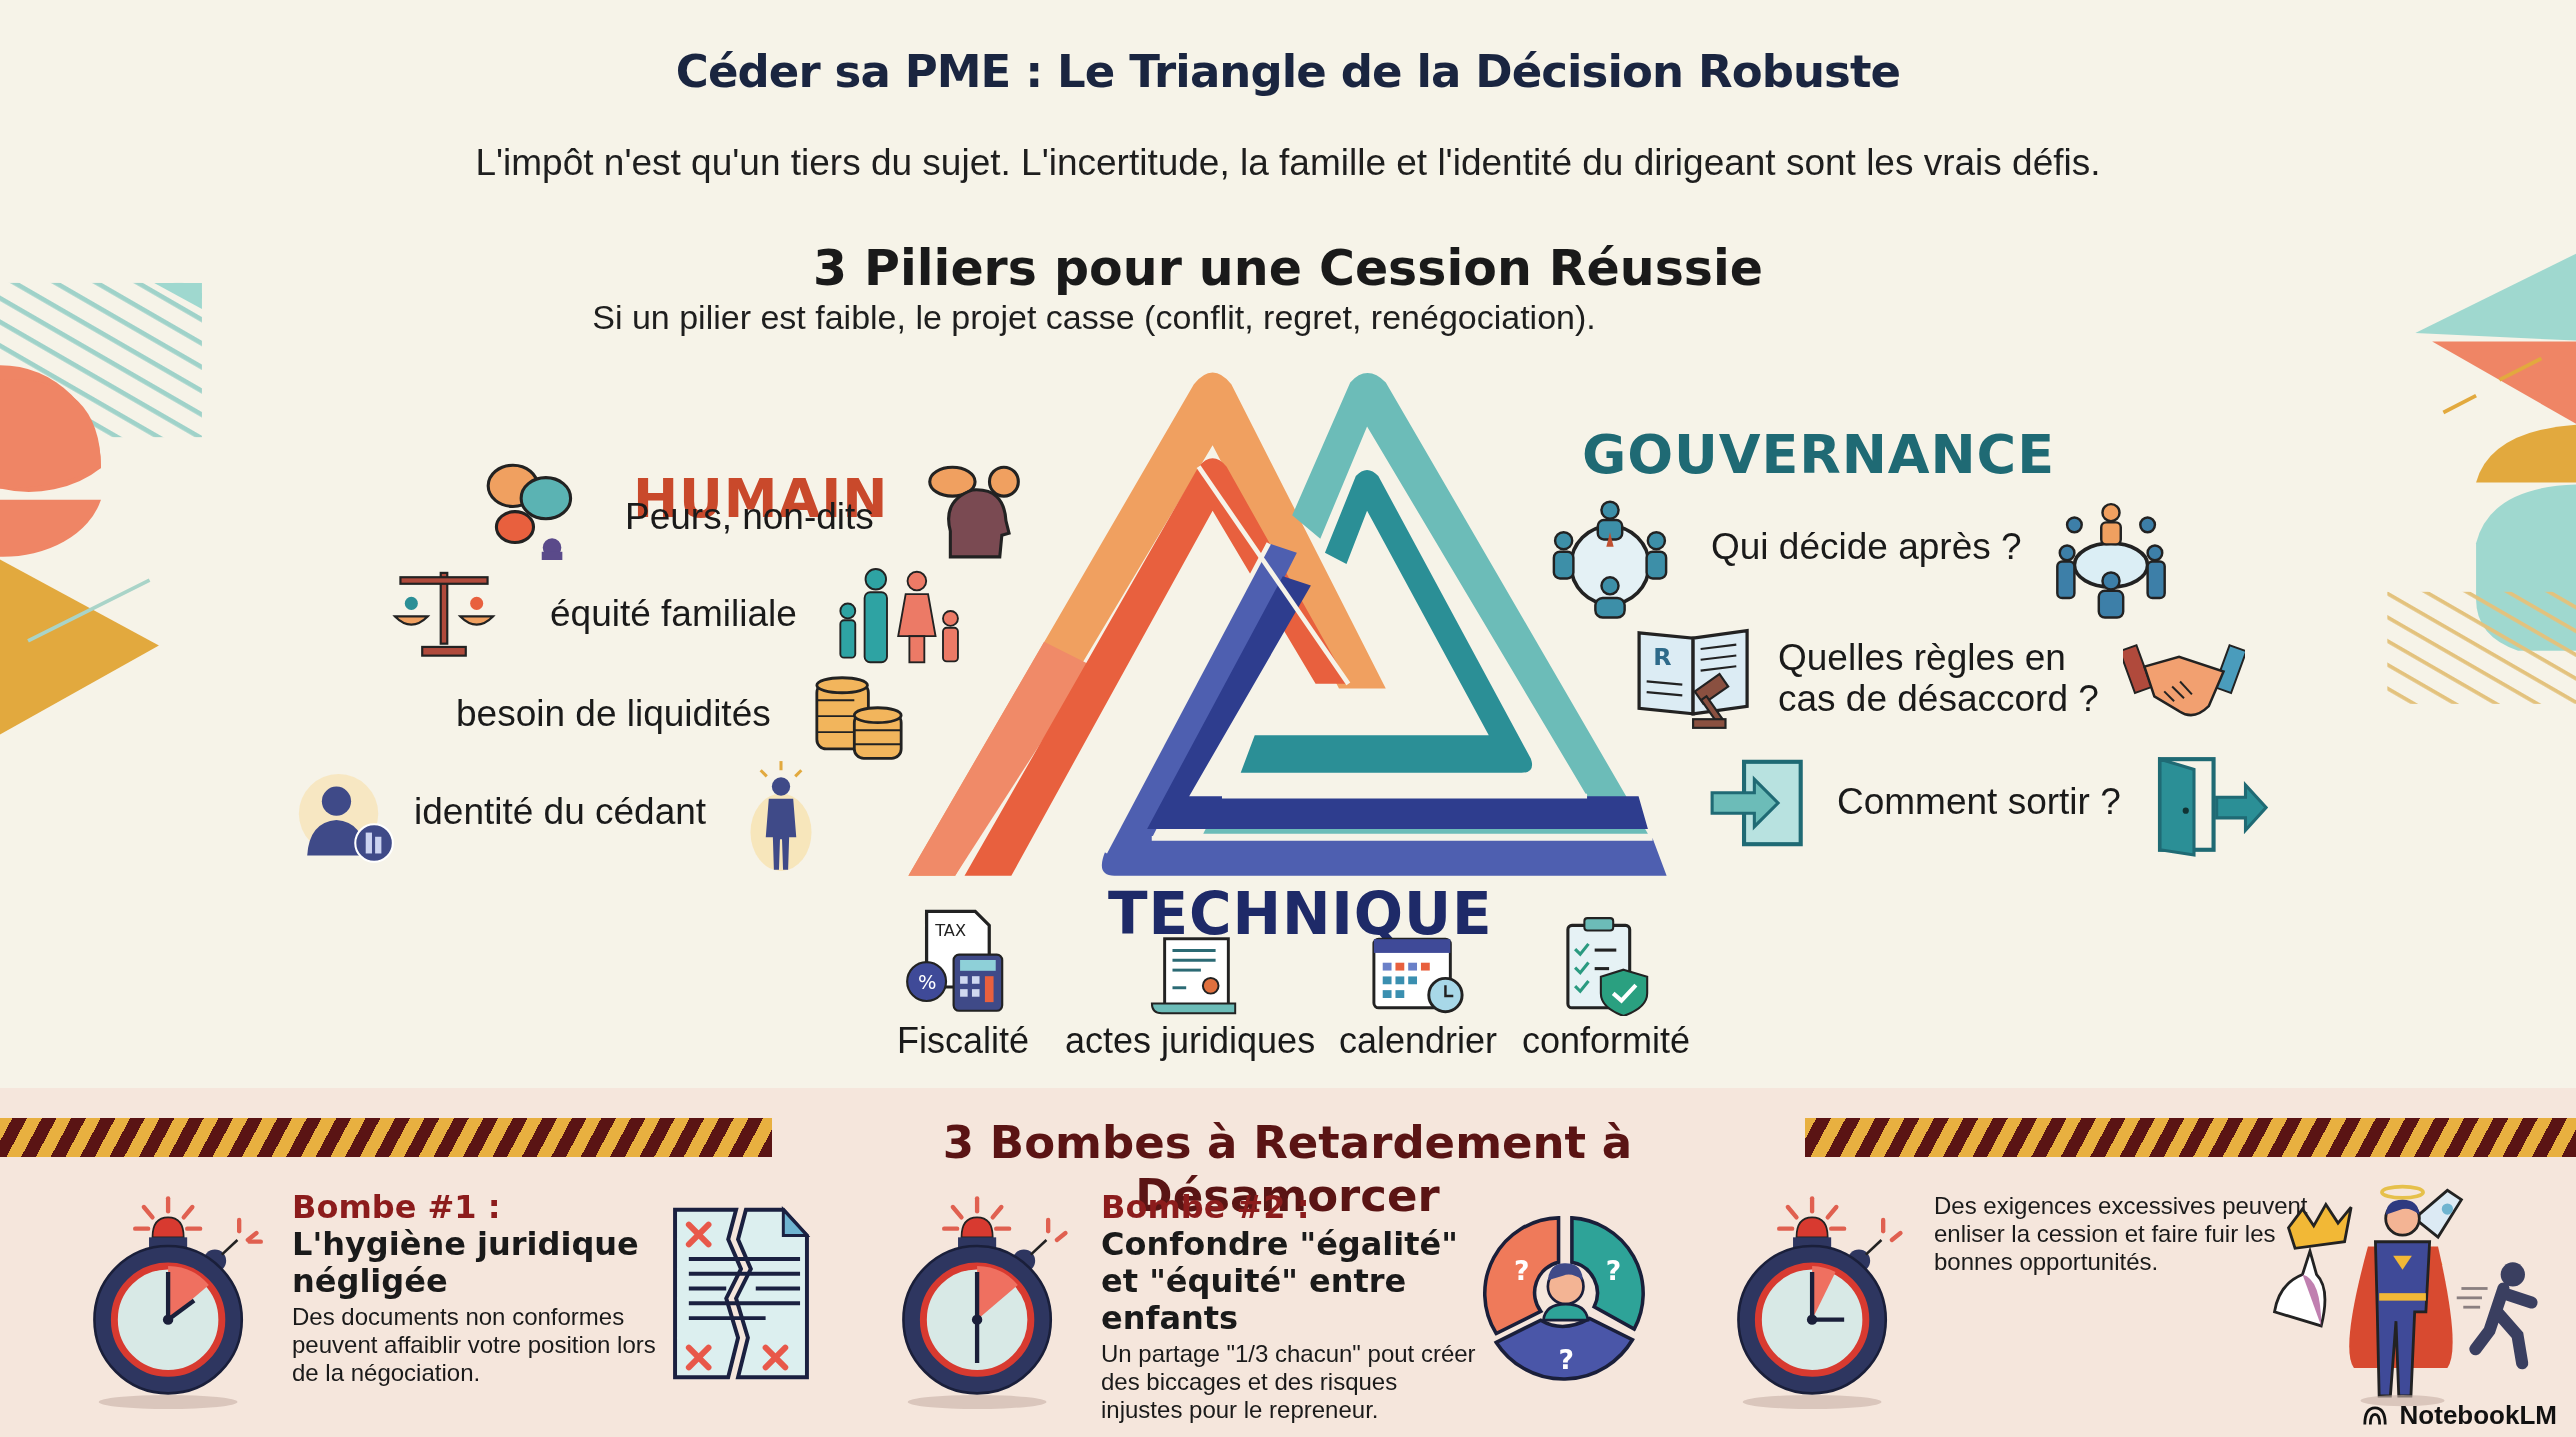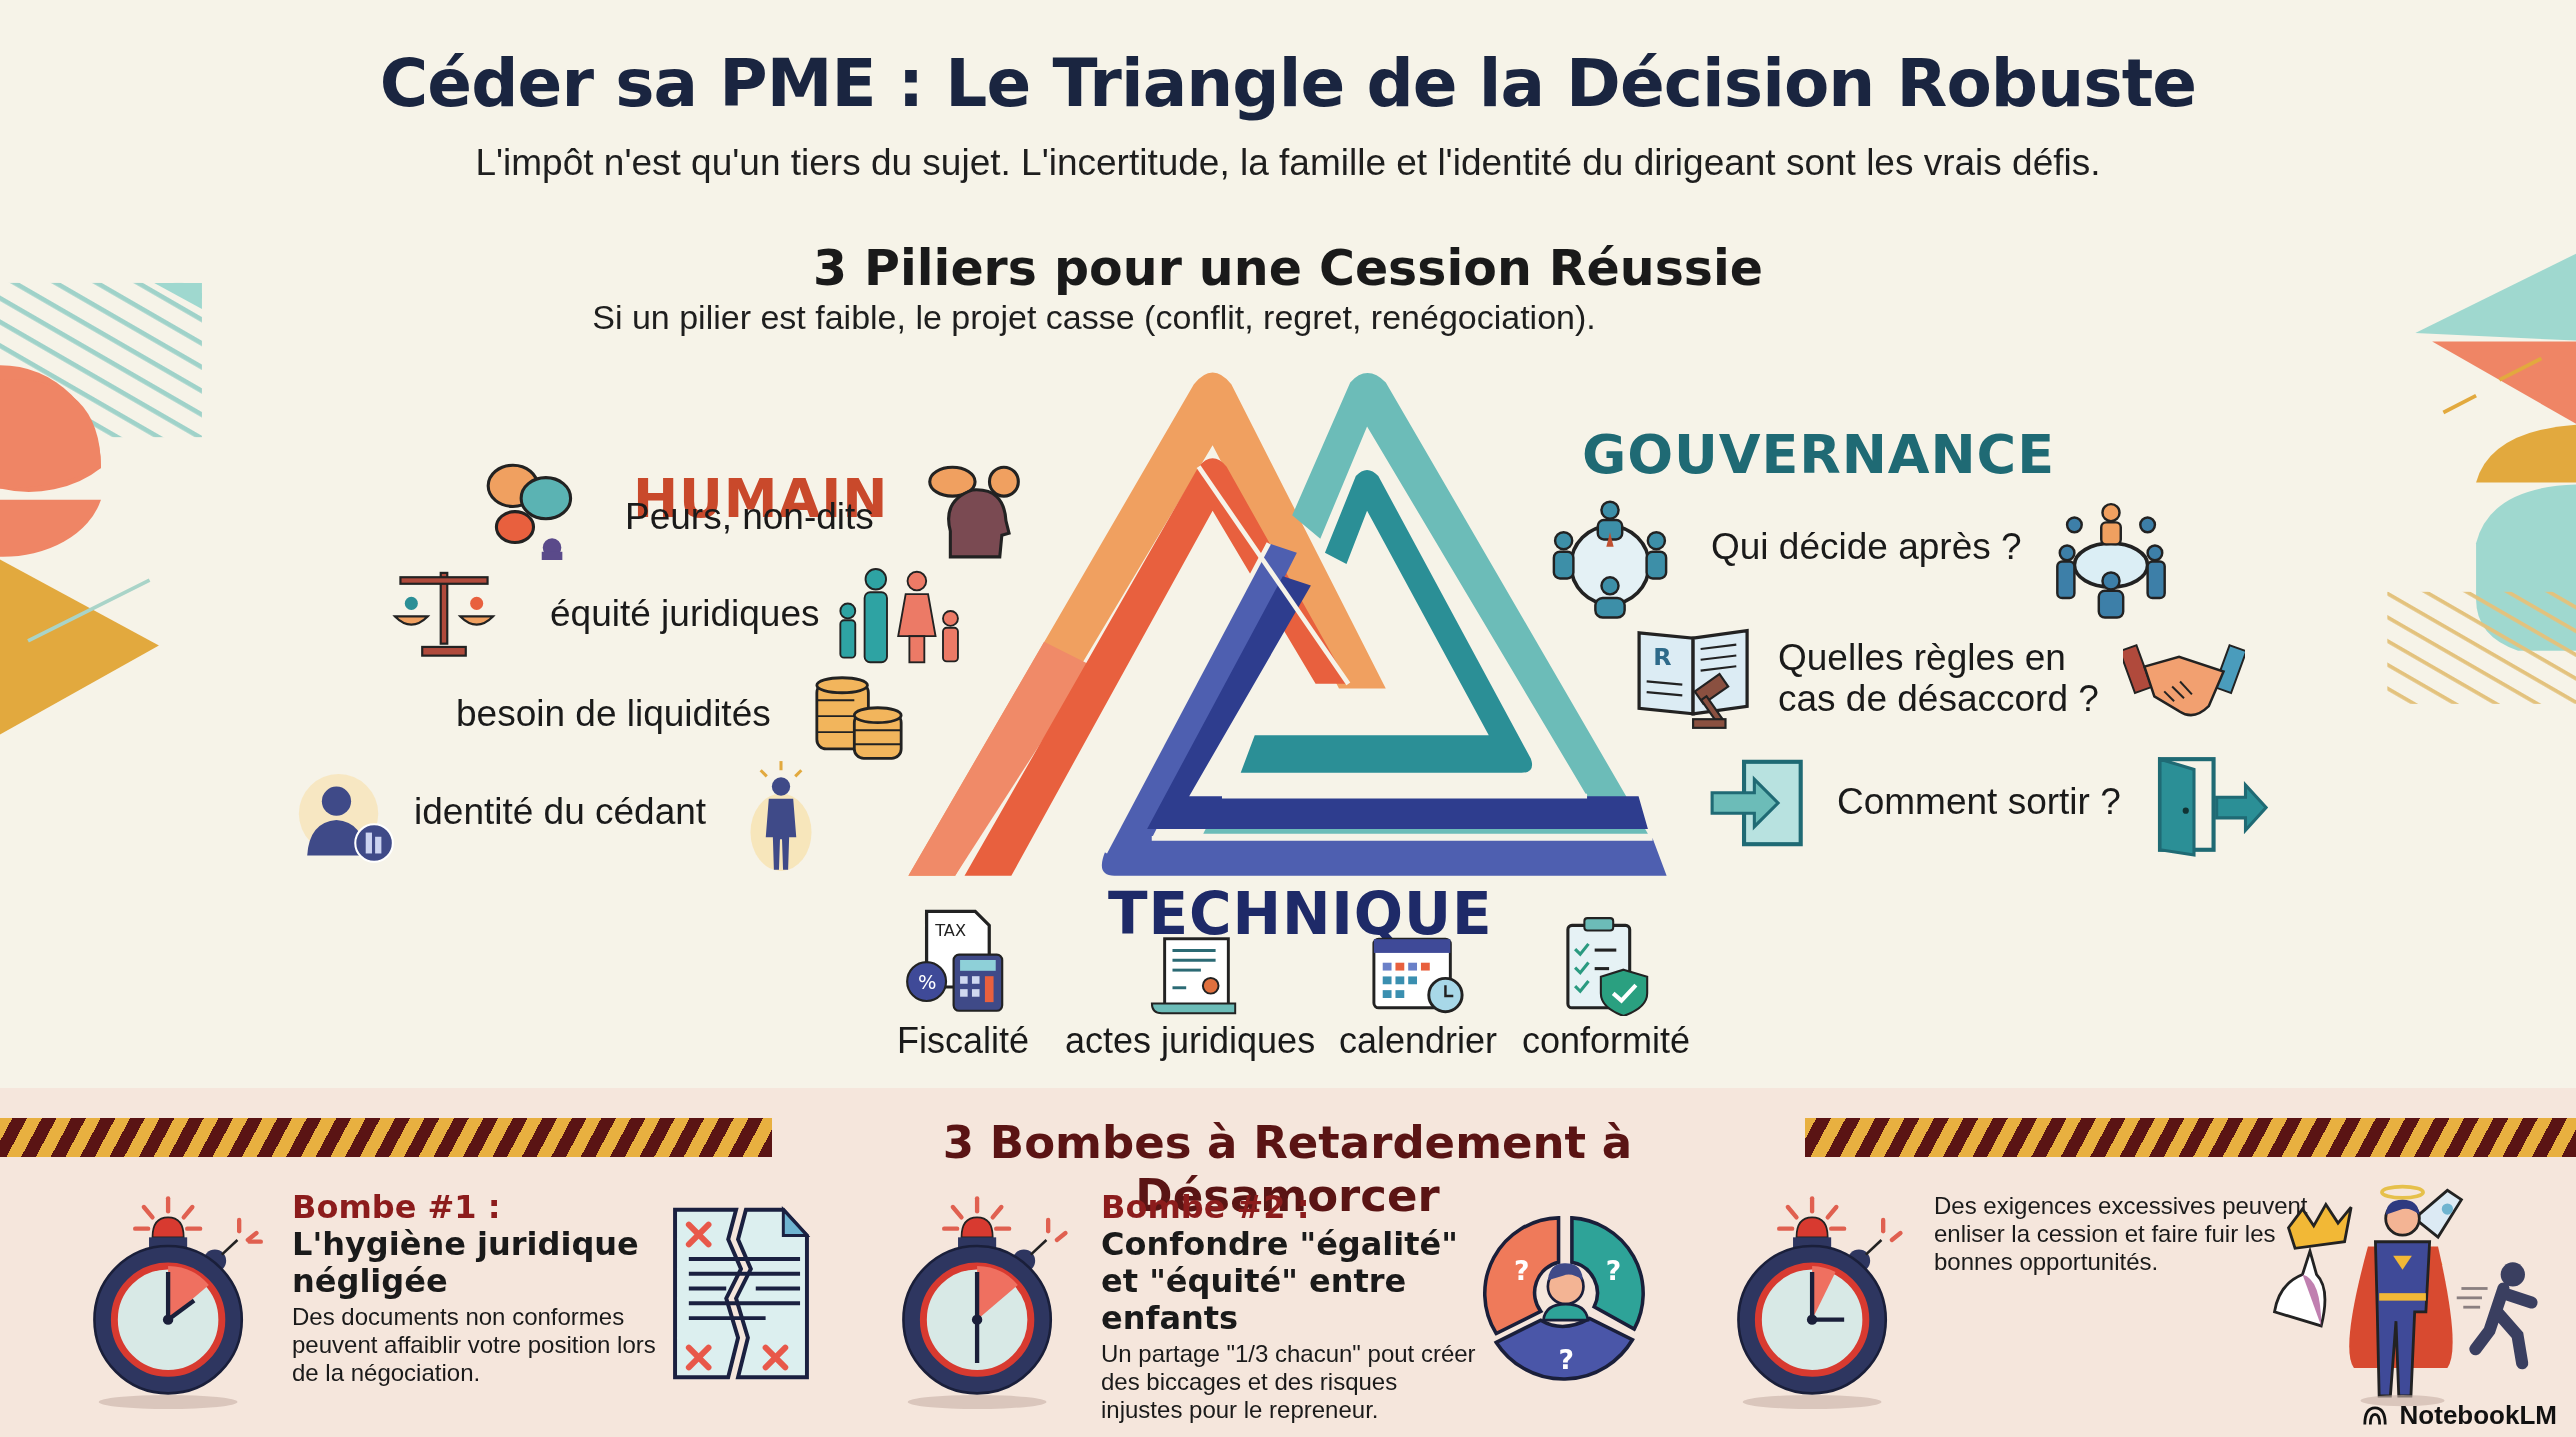--- a/index.html
+++ b/index.html
@@ -8,21 +8,21 @@
     background: #f6f3e8;
     font-family: "Liberation Sans", "DejaVu Sans", sans-serif;
     color: #1b1b1b;
     position: relative;
   }
   .deco { position: absolute; pointer-events: none; }
 
   
   .title {
     position: absolute; top: 45px; left: 0; width: 2576px; text-align: center;
-    font-family: "DejaVu Sans", sans-serif; font-weight: bold; font-size: 66px;
+    font-family: "DejaVu Sans", sans-serif; font-weight: bold; font-size: 45px;
     color: #1a2540; letter-spacing: -0.9px;
   }
   .subtitle {
     position: absolute; top: 142px; left: 0; width: 2576px; text-align: center;
     font-size: 37px; color: #1e1e1e;
   }
   .pillars-title {
     position: absolute; top: 240px; left: 0; width: 2576px; text-align: center;
     font-family: "DejaVu Sans", sans-serif; font-weight: bold; font-size: 49px; color: #1a1a1a;
   }
@@ -156,21 +156,21 @@
   <svg viewBox="0 0 100 90">
       <rect x="47" y="10" width="6" height="65" fill="#b04a3c" stroke="#222" stroke-width="2"></rect>
       <rect x="10" y="14" width="80" height="6" fill="#b04a3c" stroke="#222" stroke-width="2"></rect>
       <path d="M5,50 Q20,65 35,50 Z" fill="#f0a060" stroke="#222" stroke-width="2"></path>
       <path d="M65,50 Q80,65 95,50 Z" fill="#f0a060" stroke="#222" stroke-width="2"></path>
       <circle cx="20" cy="38" r="6" fill="#2b8f96"></circle>
       <circle cx="80" cy="38" r="6" fill="#e8603e"></circle>
       <rect x="30" y="78" width="40" height="8" fill="#b04a3c" stroke="#222" stroke-width="2"></rect>
     </svg>
 </div>
-<div class="item-label" style="left:550px;top:593px">équité juridiques</div>
+<div class="item-label" style="left:550px;top:593px">équité familiale</div>
 <div class="icon" style="left:831px;top:566px;width:140px;height:103px">
   <svg viewBox="0 0 150 110">
       <circle cx="18" cy="48" r="8" fill="#2ea3a3" stroke="#222" stroke-width="2"></circle>
       <rect x="10" y="58" width="16" height="40" rx="4" fill="#2ea3a3" stroke="#222" stroke-width="2"></rect>
       <circle cx="48" cy="14" r="11" fill="#2ea3a3" stroke="#222" stroke-width="2"></circle>
       <rect x="36" y="28" width="24" height="75" rx="6" fill="#2ea3a3" stroke="#222" stroke-width="2"></rect>
       <circle cx="92" cy="16" r="10" fill="#ec7a66" stroke="#222" stroke-width="2"></circle>
       <path d="M80,30 L104,30 L112,75 L72,75 Z" fill="#ec7a66" stroke="#222" stroke-width="2"></path>
       <rect x="84" y="75" width="16" height="28" fill="#ec7a66" stroke="#222" stroke-width="2"></rect>
       <circle cx="128" cy="56" r="8" fill="#ec7a66" stroke="#222" stroke-width="2"></circle>

